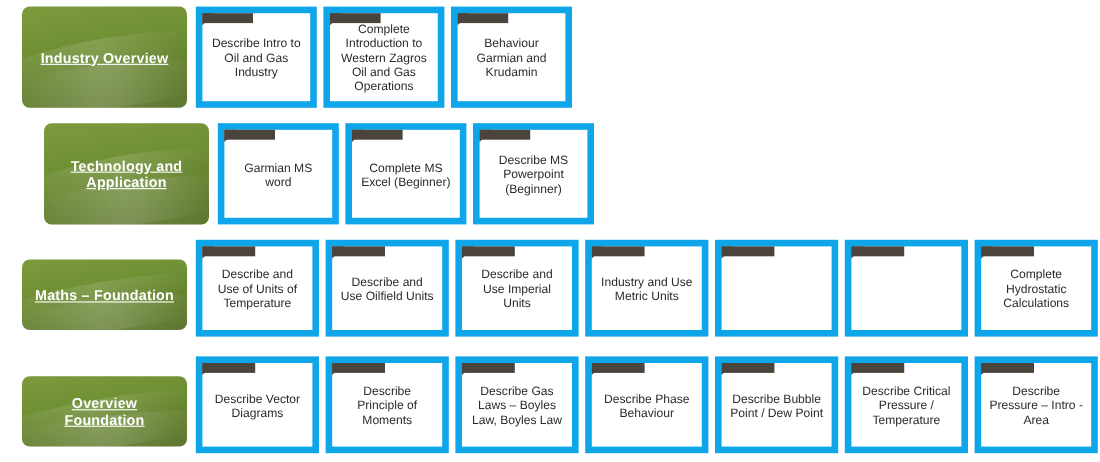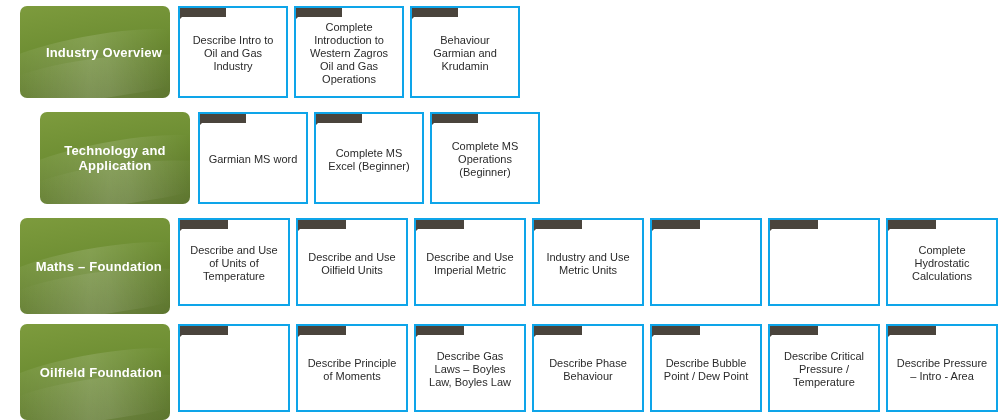--- a/index.html
+++ b/index.html
@@ -28,30 +28,31 @@
   .cat {
     position: relative;
     width: 150px;
     min-width: 150px;
     margin-left: 20px;
     margin-right: 8px;
     border-radius: 7px;
     overflow: hidden;
     display: flex;
     align-items: center;
-    justify-content: flex-end;
+    justify-content: center;
     text-align: center;
     color: #ffffff;
     font-weight: bold;
     font-size: 13px;
     line-height: 15px;
     letter-spacing: 0.2px;
     box-sizing: border-box;
     padding: 4px 8px;
     background: linear-gradient(170deg, #7d9b3d 0%, #6f8f34 40%, #566f26 100%);
+    text-decoration: underline;
   }
   .cat .swoosh {
     position: absolute;
     left: -30%;
     top: 30%;
     width: 170%;
     height: 70%;
     background: linear-gradient(100deg, rgba(255,255,255,0.00) 0%, rgba(255,255,255,0.14) 45%, rgba(255,255,255,0.00) 75%);
     border-radius: 50% 50% 40% 40%;
     transform: rotate(-9deg);
@@ -72,21 +73,21 @@
     position: relative;
     z-index: 2;
   }
   .cards {
     display: flex;
     align-items: flex-start;
   }
   .card {
     position: relative;
     background: #ffffff;
-    border: 2px solid #0ea5e9;
+    border: 6px solid #0ea5e9;
     box-sizing: border-box;
     display: flex;
     align-items: center;
     justify-content: center;
     text-align: center;
     color: #2b2b2b;
     font-size: 11px;
     line-height: 13px;
     padding: 10px 7px 7px 7px;
     margin-right: 6px;
@@ -112,21 +113,21 @@
     z-index: 2;
   }
 
   
   #row-0 { top: 6px; }
   #row-1 { top: 112px; padding-left: 20px; }
   #row-2 { top: 218px; }
   #row-3 { top: 324px; }
 
   #row-0 .cat, #row-1 .cat { height: 92px; }
-  #row-2 .cat, #row-3 .cat { height: 96px; }
+  #row-2 .cat, #row-3 .cat { height: 64px; margin-top: 18px; }
 
   #row-0 .card, #row-1 .card { width: 110px; height: 92px; }
   #row-2 .card, #row-3 .card { width: 112px; height: 88px; }
 
   #row-0 .card .fold-bar, #row-1 .card .fold-bar { width: 46px; }
   #row-2 .card .fold-bar, #row-3 .card .fold-bar { width: 48px; }
 </style>
 </head>
 <body>
 
@@ -170,21 +171,21 @@
         <span class="txt">Garmian MS word</span>
       </div>
       <div class="card">
         <span class="fold"></span>
         <span class="fold-bar"></span>
         <span class="txt">Complete MS Excel (Beginner)</span>
       </div>
       <div class="card">
         <span class="fold"></span>
         <span class="fold-bar"></span>
-        <span class="txt">Complete MS Operations (Beginner)</span>
+        <span class="txt">Describe MS Powerpoint (Beginner)</span>
       </div>
     </div>
   </div>
 
   <div class="row" id="row-2">
     <div class="cat">
       <span class="swoosh"></span>
       <span class="swoosh2"></span>
       <span class="cat-label">Maths – Foundation</span>
     </div>
@@ -195,21 +196,21 @@
         <span class="txt">Describe and Use of Units of Temperature</span>
       </div>
       <div class="card">
         <span class="fold"></span>
         <span class="fold-bar"></span>
         <span class="txt">Describe and Use Oilfield Units</span>
       </div>
       <div class="card">
         <span class="fold"></span>
         <span class="fold-bar"></span>
-        <span class="txt">Describe and Use Imperial Metric</span>
+        <span class="txt">Describe and Use Imperial Units</span>
       </div>
       <div class="card">
         <span class="fold"></span>
         <span class="fold-bar"></span>
         <span class="txt">Industry and Use Metric Units</span>
       </div>
       <div class="card">
         <span class="fold"></span>
         <span class="fold-bar"></span>
       </div>
@@ -222,26 +223,27 @@
         <span class="fold-bar"></span>
         <span class="txt">Complete Hydrostatic Calculations</span>
       </div>
     </div>
   </div>
 
   <div class="row" id="row-3">
     <div class="cat">
       <span class="swoosh"></span>
       <span class="swoosh2"></span>
-      <span class="cat-label">Oilfield Foundation</span>
-    </div>
-    <div class="cards">
-      <div class="card">
-        <span class="fold"></span>
-        <span class="fold-bar"></span>
+      <span class="cat-label">Overview Foundation</span>
+    </div>
+    <div class="cards">
+      <div class="card">
+        <span class="fold"></span>
+        <span class="fold-bar"></span>
+        <span class="txt">Describe Vector Diagrams</span>
       </div>
       <div class="card">
         <span class="fold"></span>
         <span class="fold-bar"></span>
         <span class="txt">Describe Principle of Moments</span>
       </div>
       <div class="card">
         <span class="fold"></span>
         <span class="fold-bar"></span>
         <span class="txt">Describe Gas Laws – Boyles Law, Boyles Law</span>

